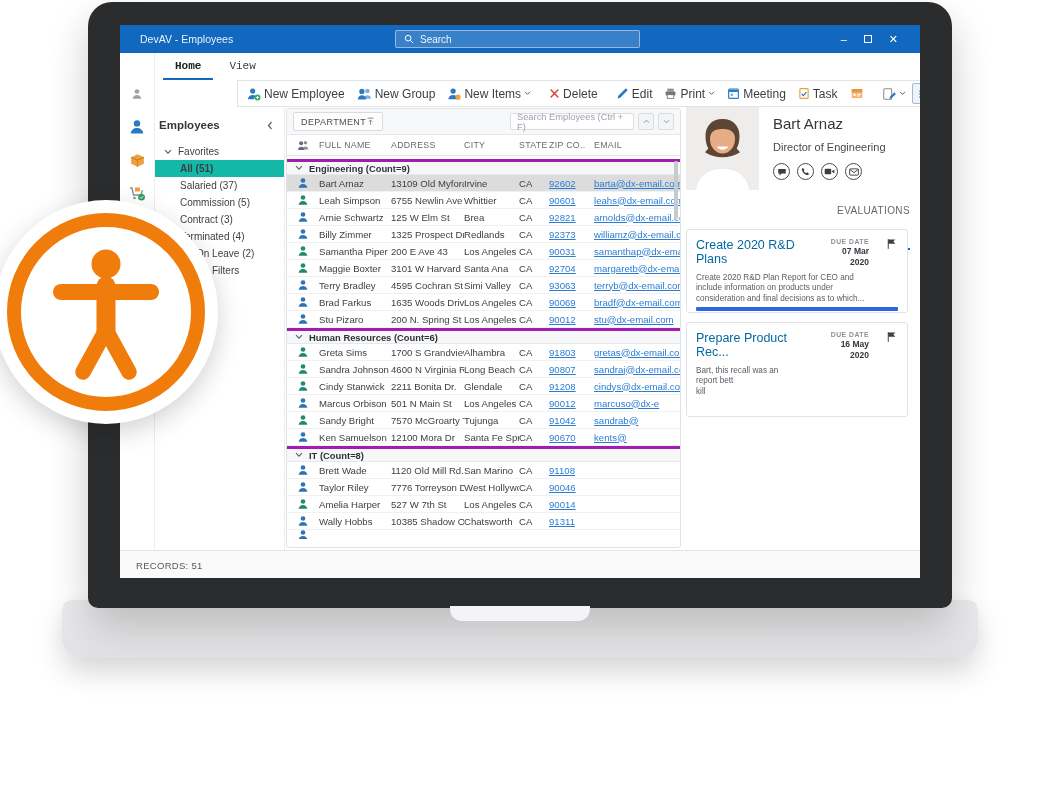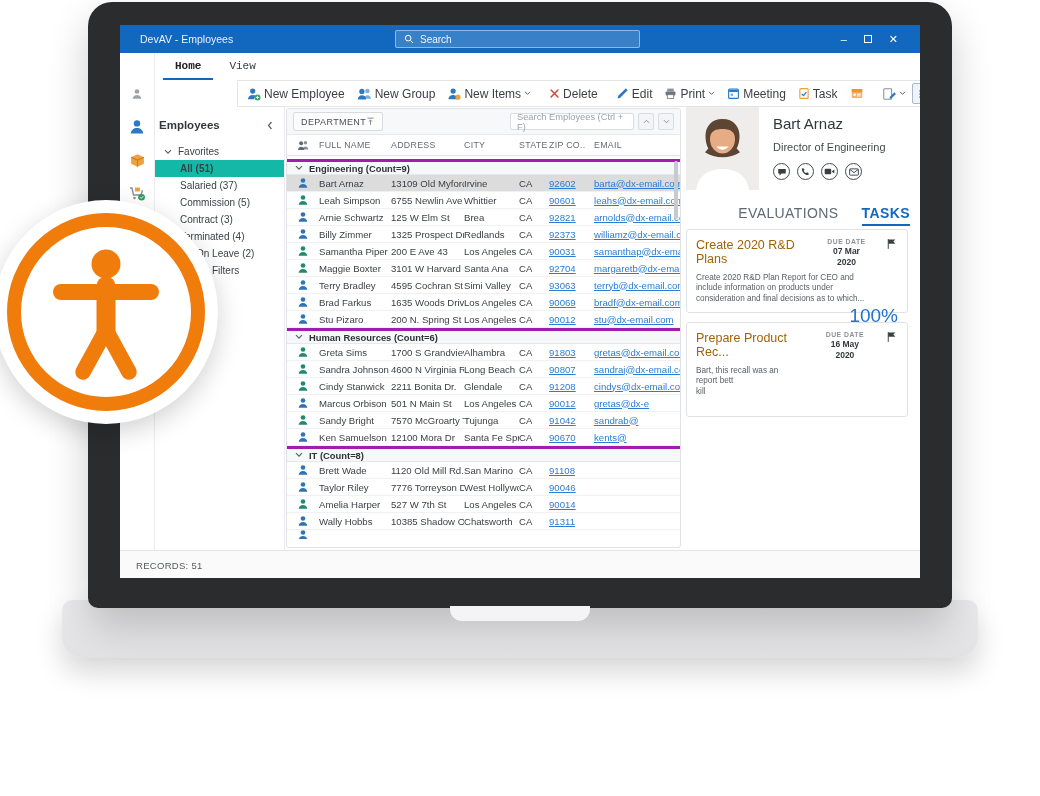--- a/index.html
+++ b/index.html
@@ -65,27 +65,27 @@
   .lnk{color:#2B7CD3;text-decoration:underline;}
   .vscroll{position:absolute;right:2px;top:52px;width:4px;height:58px;background:#C7CBD0;border-radius:2px;}
 
   
   .detail{position:absolute;left:566px;right:10px;top:0;bottom:0;}
   .photo{position:absolute;left:0;top:0;width:73px;height:83px;overflow:hidden;}
   .d-name{position:absolute;left:87px;top:8px;font-size:15px;color:#33373C;}
   .d-title{position:absolute;left:87px;top:34px;font-size:11px;color:#45494E;}
   .d-actions{position:absolute;left:87px;top:56px;display:flex;gap:7px;}
   .action-btn{width:17px;height:17px;border:1.3px solid #45494E;border-radius:50%;display:flex;align-items:center;justify-content:center;}
-  .d-tabs{position:absolute;right:0;top:98px;display:flex;gap:23px;font-size:14px;letter-spacing:.4px;}
+  .d-tabs{position:absolute;right:0;top:98px;display:flex;gap:13px;font-size:10px;letter-spacing:.4px;flex-direction:column;}
   .d-tab{color:#5F6A73;padding-bottom:3px;border-bottom:2px solid transparent;}
   .d-tab.active{color:#1268BE;font-weight:bold;border-bottom-color:#1268BE;}
   .task-card{position:absolute;left:0;right:2px;border:1px solid #DFE3E6;border-radius:3px;background:#fff;padding:8px 9px;}
   .tc-head{display:flex;justify-content:space-between;}
-  .tc-title{font-size:12.5px;color:#a16207;}
-  .tc-due{text-align:center;line-height:1.25;margin-right:12px;}
+  .tc-title{font-size:12.5px;color:#0369a1;}
+  .tc-due{text-align:right;line-height:1.25;margin-right:12px;}
   .tc-due-label{font-size:6.8px;font-weight:bold;letter-spacing:.5px;color:#8A9097;}
   .tc-due-date{font-size:8.5px;font-weight:bold;color:#33373C;}
   .tc-right{display:flex;gap:5px;}
   .tc-desc{margin-top:5px;font-size:8.2px;line-height:10.5px;color:#5A6066;}
   .tc-progress-text{text-align:right;font-size:19px;color:#2173D2;margin-top:1px;}
   .tc-bar{height:4px;background:#2E66E5;border-radius:1px;margin-top:3px;width:100%;}
 
   .statusbar{position:relative;height:30px;background:#FAFAFB;border-top:1px solid #E4E4E6;display:flex;align-items:center;padding-left:16px;font-size:9.5px;letter-spacing:.3px;color:#55595E;}
 
   
@@ -592,21 +592,21 @@
                   <svg width="12" height="12" viewBox="0 0 16 16">
                     <circle cx="8" cy="4.6" r="3.1" fill="#2E74B5"></circle>
                     <path d="M2.2 14.2c.4-3.2 2.8-5 5.8-5s5.4 1.8 5.8 5z" fill="#2E74B5"></path>
                   </svg>
                 </span>
                 <span class="cell">Marcus Orbison</span>
                 <span class="cell">501 N Main St</span>
                 <span class="cell">Los Angeles</span>
                 <span class="cell">CA</span>
                 <span class="cell lnk">90012</span>
-                <span class="cell lnk">gretas@dx-e</span>
+                <span class="cell lnk">marcuso@dx-e</span>
               </div>
               <div class="g-row">
                 <span class="cell">
                   <svg width="12" height="12" viewBox="0 0 16 16">
                     <circle cx="8" cy="4.6" r="3.1" fill="#1F8A70"></circle>
                     <path d="M2.2 14.2c.4-3.2 2.8-5 5.8-5s5.4 1.8 5.8 5z" fill="#1F8A70"></path>
                   </svg>
                 </span>
                 <span class="cell">Sandy Bright</span>
                 <span class="cell">7570 McGroarty Ter</span>
@@ -767,21 +767,20 @@
                       <path d="M3 2h9.5L9.8 4.8l2.7 2.7H3z" fill="#3A3F44"></path>
                     </svg>
                 </span>
               </span>
             </div>
             <div class="tc-desc">
               <div>Create 2020 R&amp;D Plan Report for CEO and</div>
               <div>include information on products under</div>
               <div>consideration and final decisions as to which...</div>
             </div>
-            <div class="tc-progress-text">100%</div>
             <div class="tc-bar"></div>
           </div>
 
           <div class="task-card" style="top:215px;height:95px;">
             <div class="tc-head">
               <span class="tc-title">Prepare Product Rec...</span>
               <span class="tc-right">
                 <span class="tc-due">
                   <div class="tc-due-label">DUE DATE</div>
                   <div class="tc-due-date">16 May 2020</div>

